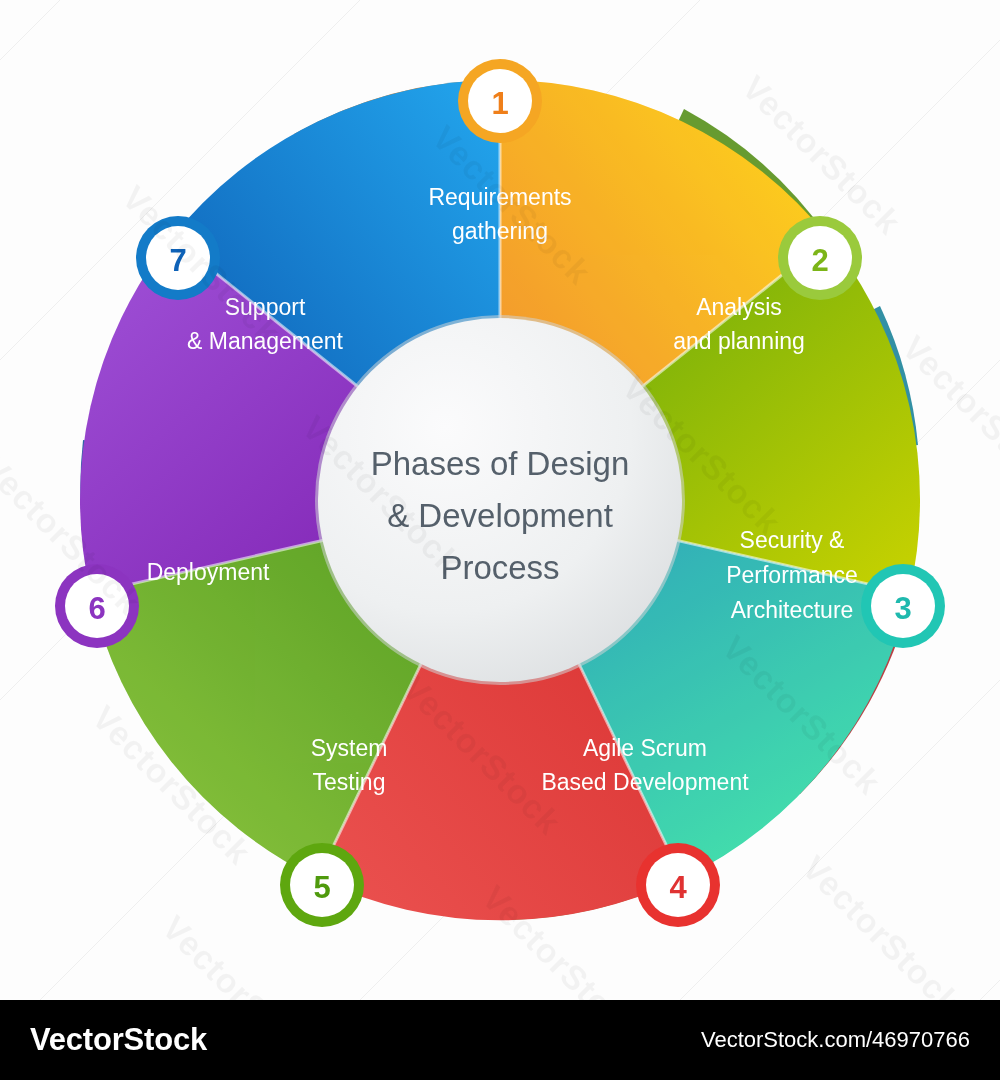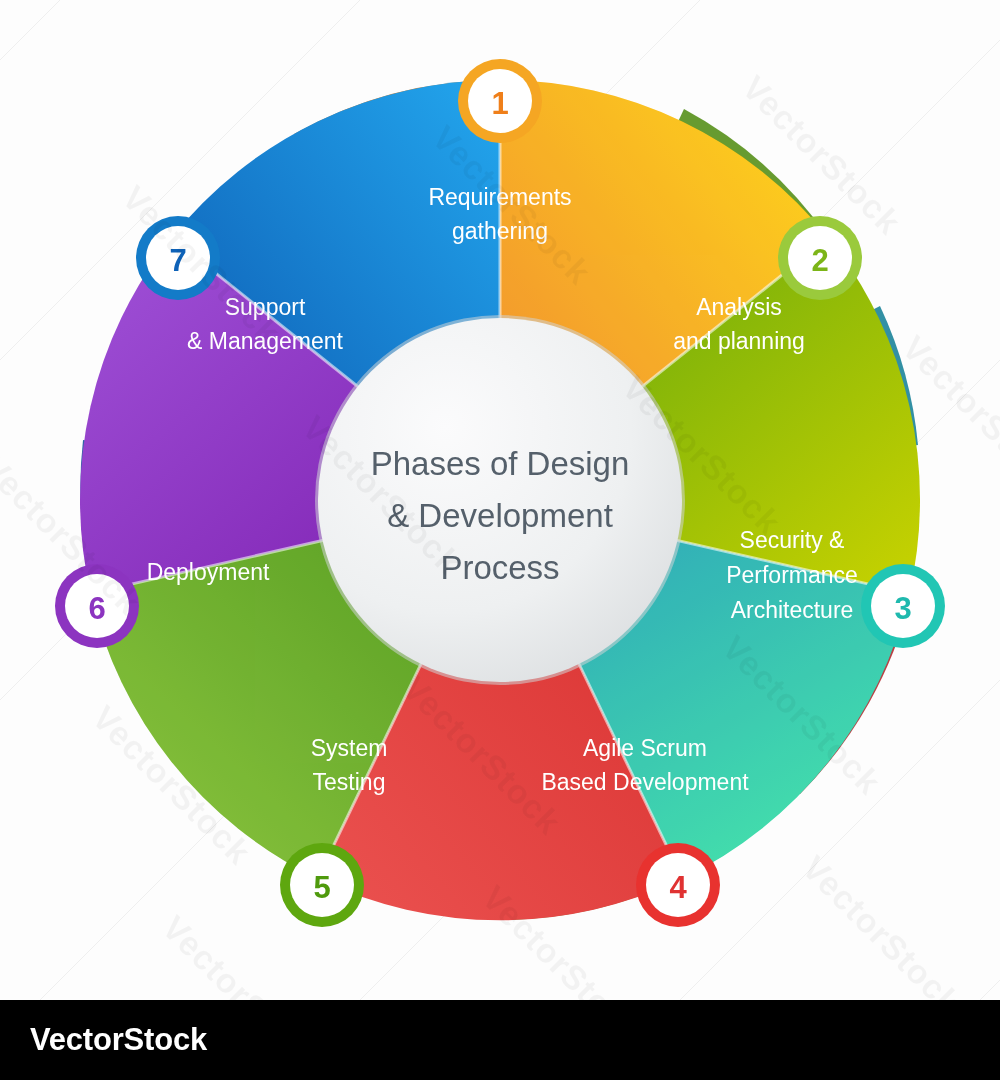--- a/index.html
+++ b/index.html
@@ -248,13 +248,14 @@
       <text class="wm-text" transform="translate(160,930) rotate(45)">VectorStock</text>
       <text class="wm-text" transform="translate(480,900) rotate(45)">VectorStock</text>
       <text class="wm-text" transform="translate(800,870) rotate(45)">VectorStock</text>
     </g>
 
   </svg>
 </div>
 
 <div id="footer">
   <div class="brand">VectorStock</div>
+  <div class="url">VectorStock.com/46970766</div>
 </div>
 
 </body></html>

